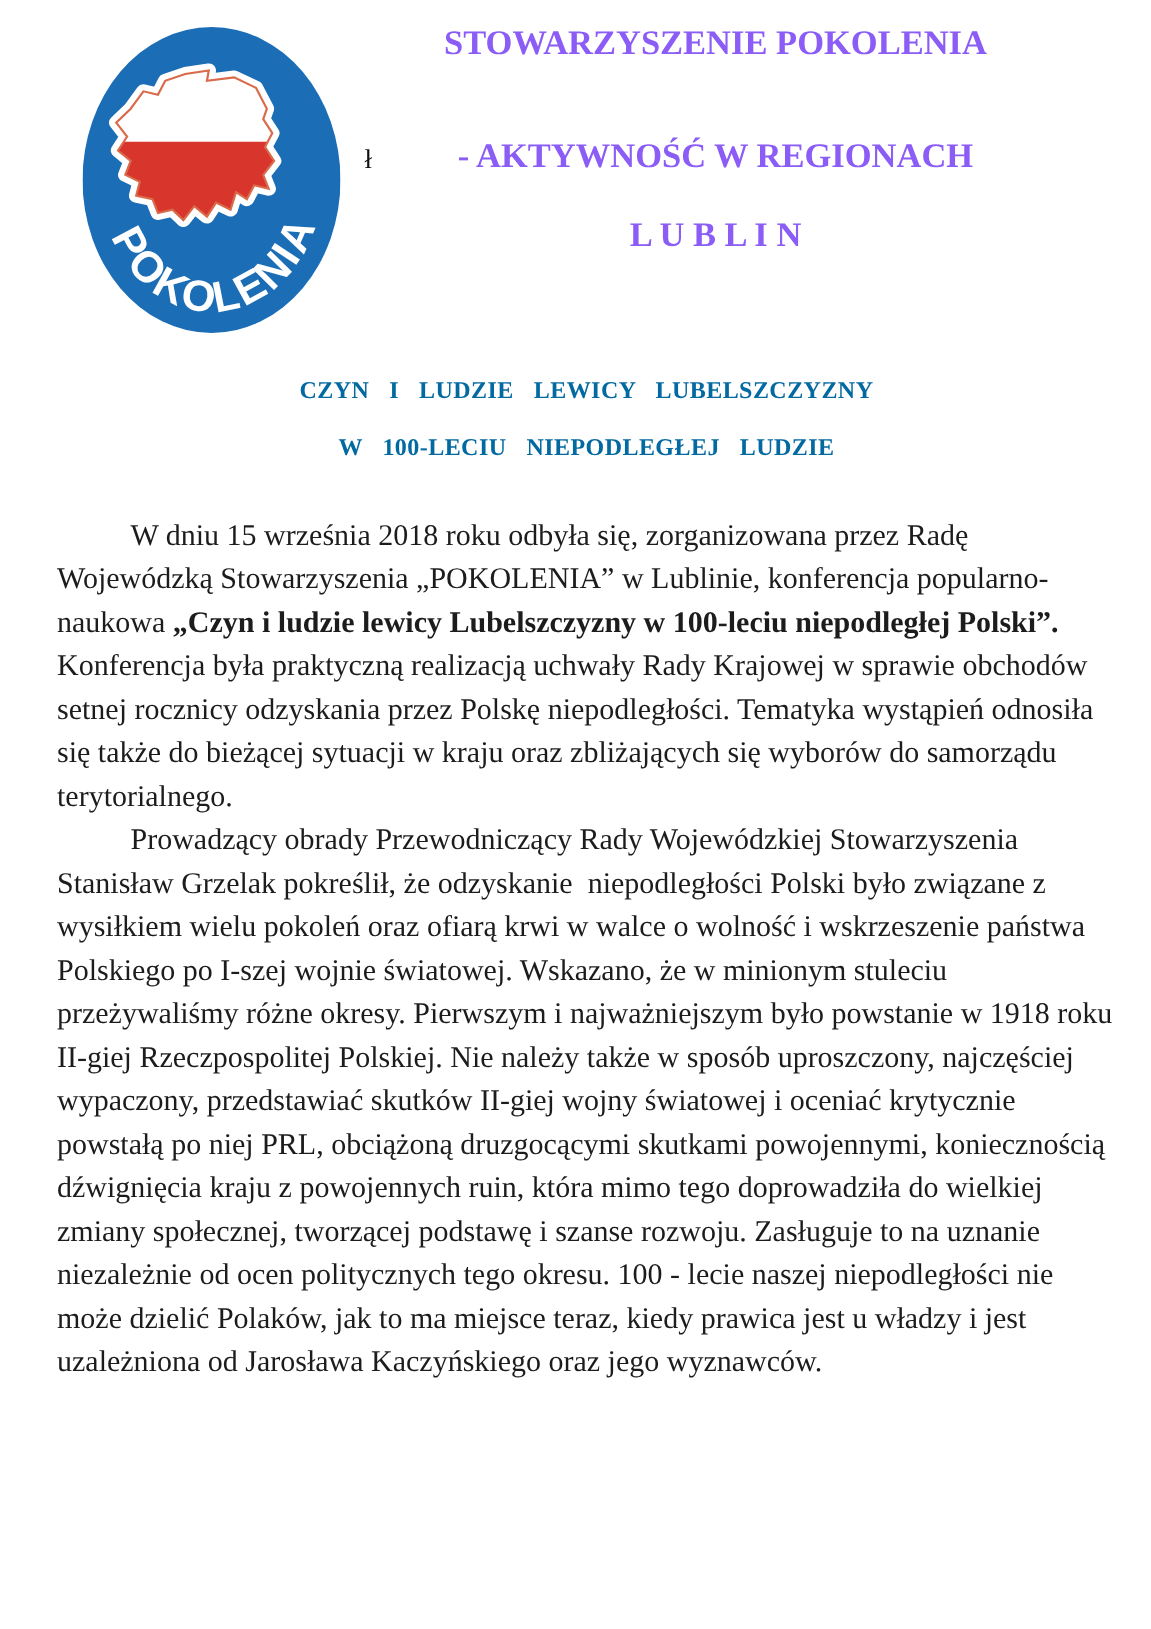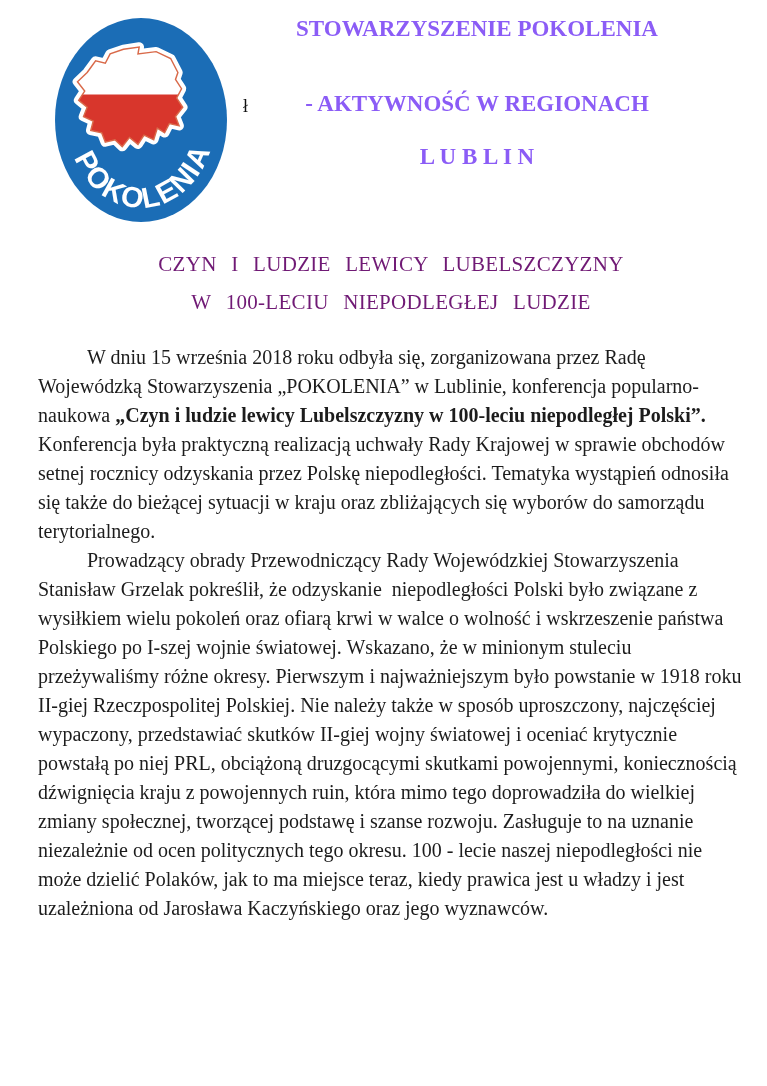--- a/index.html
+++ b/index.html
@@ -11,21 +11,21 @@
   .stray { position:absolute; left:243px; top:96px; font-size:18px; color:#111; }
   .hdr {
     position:absolute; left:252px; width:450px; text-align:center;
     font-weight:bold; color:#8b5cf6; font-size:23px; white-space:nowrap;
   }
   .hdr.l1 { top:16px; }
   .hdr.l2 { top:91px; }
   .hdr.l3 { top:144px; }
   .doc-title {
     position:absolute; left:38px; width:706px; text-align:center;
-    font-weight:normal; color:#701a75; font-size:21px; word-spacing:9px;
+    font-weight:bold; color:#0369a1; font-size:16px; word-spacing:9px;
     letter-spacing:0.3px; white-space:nowrap;
   }
   .doc-title.t1 { top:252px; }
   .doc-title.t2 { top:290px; }
   .body-text {
     position:absolute; left:38px; top:343px; width:706px;
     font-size:20px; line-height:29px; color:#1c1c1c; text-align:left;
   }
   .para { margin:0; text-indent:49px; white-space:pre-wrap; }
   .para:nth-child(3) { margin-top:11px; }

